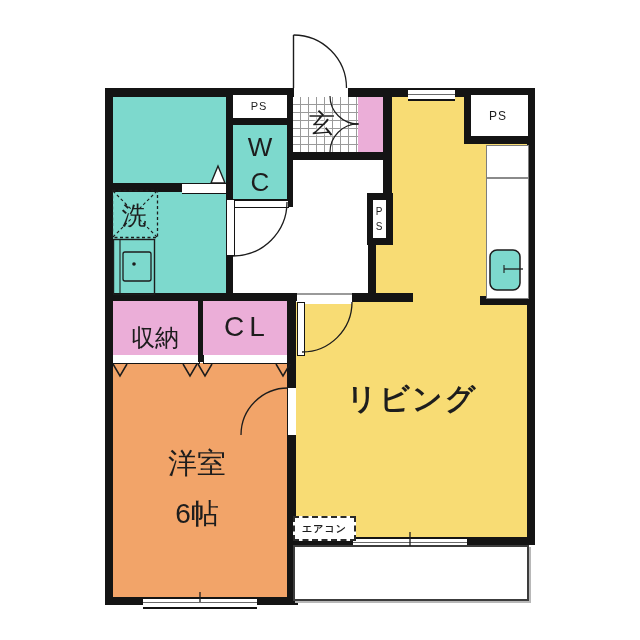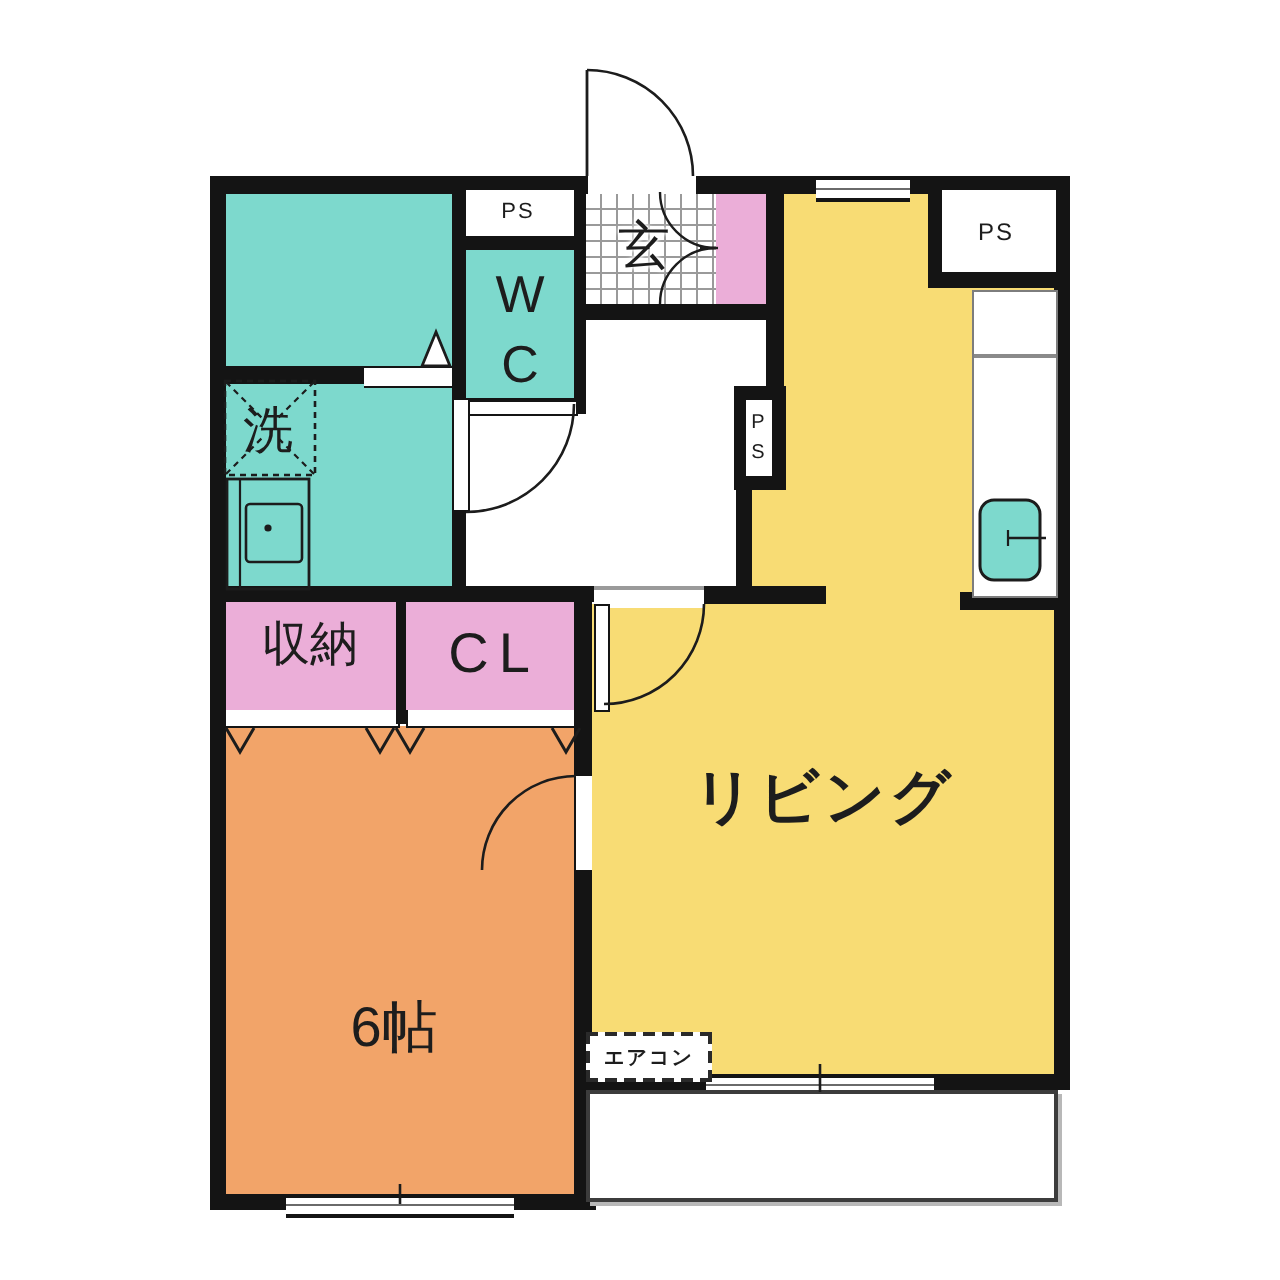--- a/index.html
+++ b/index.html
@@ -143,18 +143,19 @@
     <line class="ln" x1="410" y1="532" x2="410" y2="546" stroke-width="1.3"></line>
     <line class="ln" x1="200" y1="592" x2="200" y2="602" stroke-width="1.3"></line>
   </svg>
 
   <div class="lb" style="left:134px; top:215px; font-size:25px;">洗</div>
   <div class="lb stack" style="left:260px; top:165px; width:30px; font-size:26px; line-height:35px;">WC</div>
   <div class="lb" style="left:322px; top:123px; font-size:26px; text-shadow:0 0 2px #fff,0 0 2px #fff,0 0 3px #fff;">玄</div>
   <div class="lb" style="left:259px; top:106px; font-size:11px; letter-spacing:1px;">PS</div>
   <div class="lb" style="left:498px; top:116px; font-size:12px; letter-spacing:1px;">PS</div>
   <div class="lb stack" style="left:379px; top:219px; width:10px; font-size:10px; line-height:15px;">PS</div>
-  <div class="lb" style="left:155px; top:322px; font-size:24px;">収納</div>
+  <div class="lb" style="left:155px; top:338px; font-size:24px;">収納</div>
   <div class="lb" style="left:247px; top:327px; font-size:28px; letter-spacing:5px;">CL</div>
   <div class="lb" style="left:412px; top:399px; font-size:30px; letter-spacing:2px;font-weight:bold;">リビング</div>
+  <div class="lb" style="left:197px; top:464px; font-size:29px;">洋室</div>
   <div class="lb" style="left:197px; top:500px; font-size:28px;margin-top:14px;">6帖</div>
 
 </div>
 
 </body></html>

